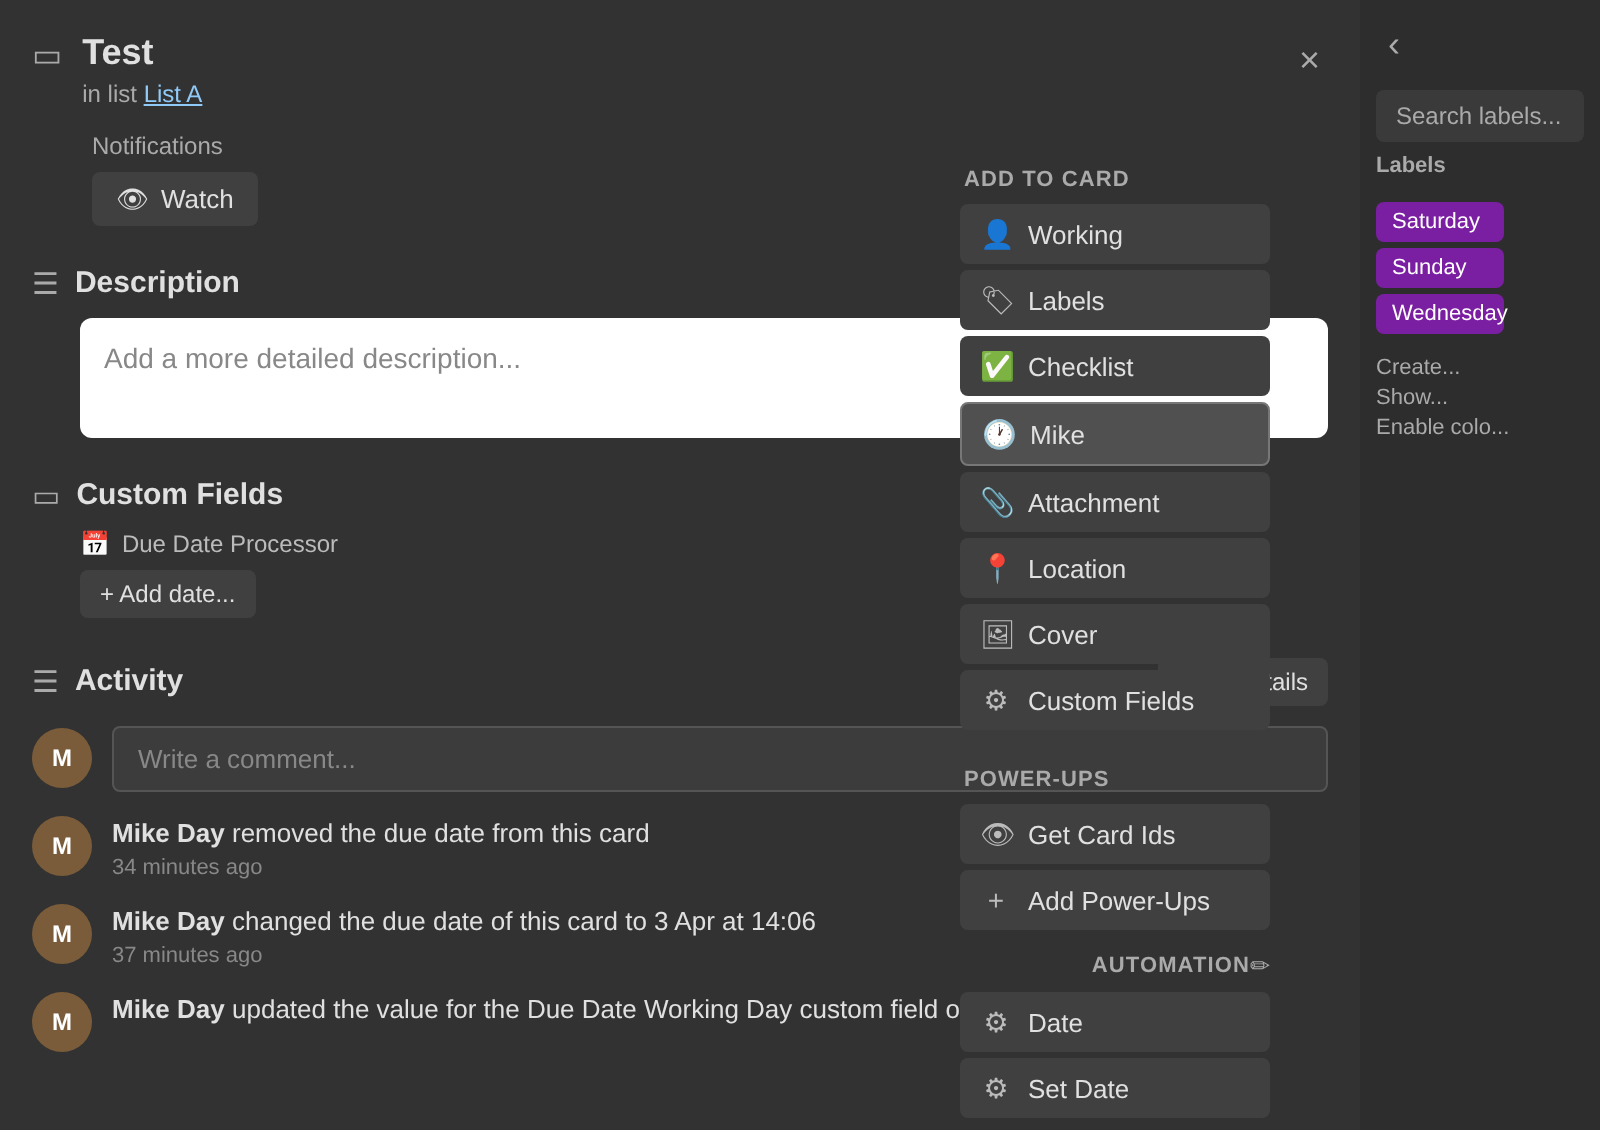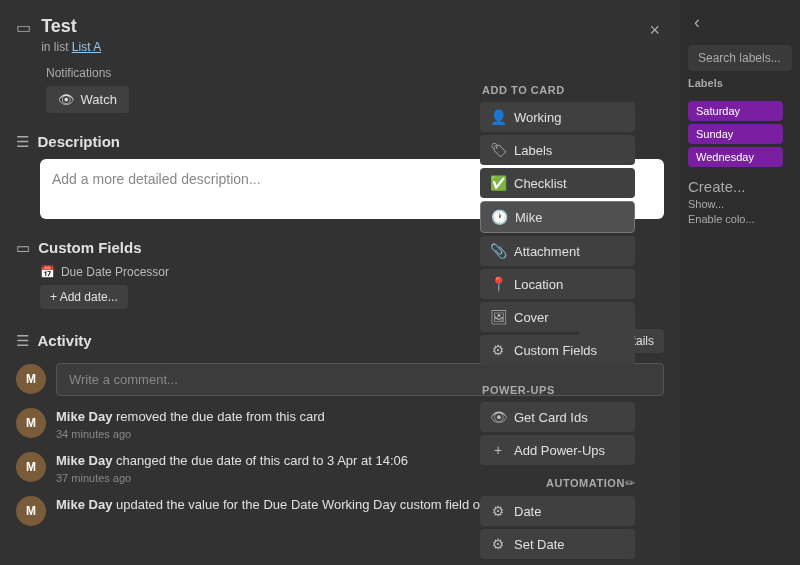--- a/index.html
+++ b/index.html
@@ -44,21 +44,21 @@
     .label-yellow { background: #ffb300; }
     .label-orange { background: #e65100; }
     .label-red { background: #c62828; }
     .label-purple { background: #6a1b9a; }
     .day-pill {
       border-radius: 4px;
       padding: 4px 8px;
       font-size: 11px;
       color: #fff;
       margin-bottom: 3px;
-      width: 95px;
+      width: 64px;
     }
     .pill-sat { background: #7b1fa2; }
     .pill-sun { background: #7b1fa2; }
     .pill-wed { background: #7b1fa2; }
 
     
     .modal-overlay {
       position: absolute;
       left: 0;
       top: 0;
@@ -357,21 +357,21 @@
     <div class="label-item label-green"></div>
     <div class="label-item label-yellow"></div>
     <div class="label-item label-orange"></div>
     <div class="label-item label-red"></div>
     <div class="label-item label-purple"></div>
     <div style="height: 8px;"></div>
     <div class="day-pill pill-sat">Saturday</div>
     <div class="day-pill pill-sun">Sunday</div>
     <div class="day-pill pill-wed">Wednesday</div>
     <div style="height: 8px;"></div>
-    <div style="color: #aaa; font-size: 15px; margin-bottom: 3px;">Create...</div>
+    <div style="color: #aaa; font-size: 11px; margin-bottom: 3px;">Create...</div>
     <div style="color: #aaa; font-size: 11px; margin-bottom: 3px;">Show...</div>
     <div style="color: #aaa; font-size: 11px; margin-bottom: 3px;">Enable colo...</div>
   </div>
 </div>
 
 <div class="modal-overlay">
 
   <div class="modal-header">
     <div class="modal-title-area">
       <span class="card-icon">▭</span>

